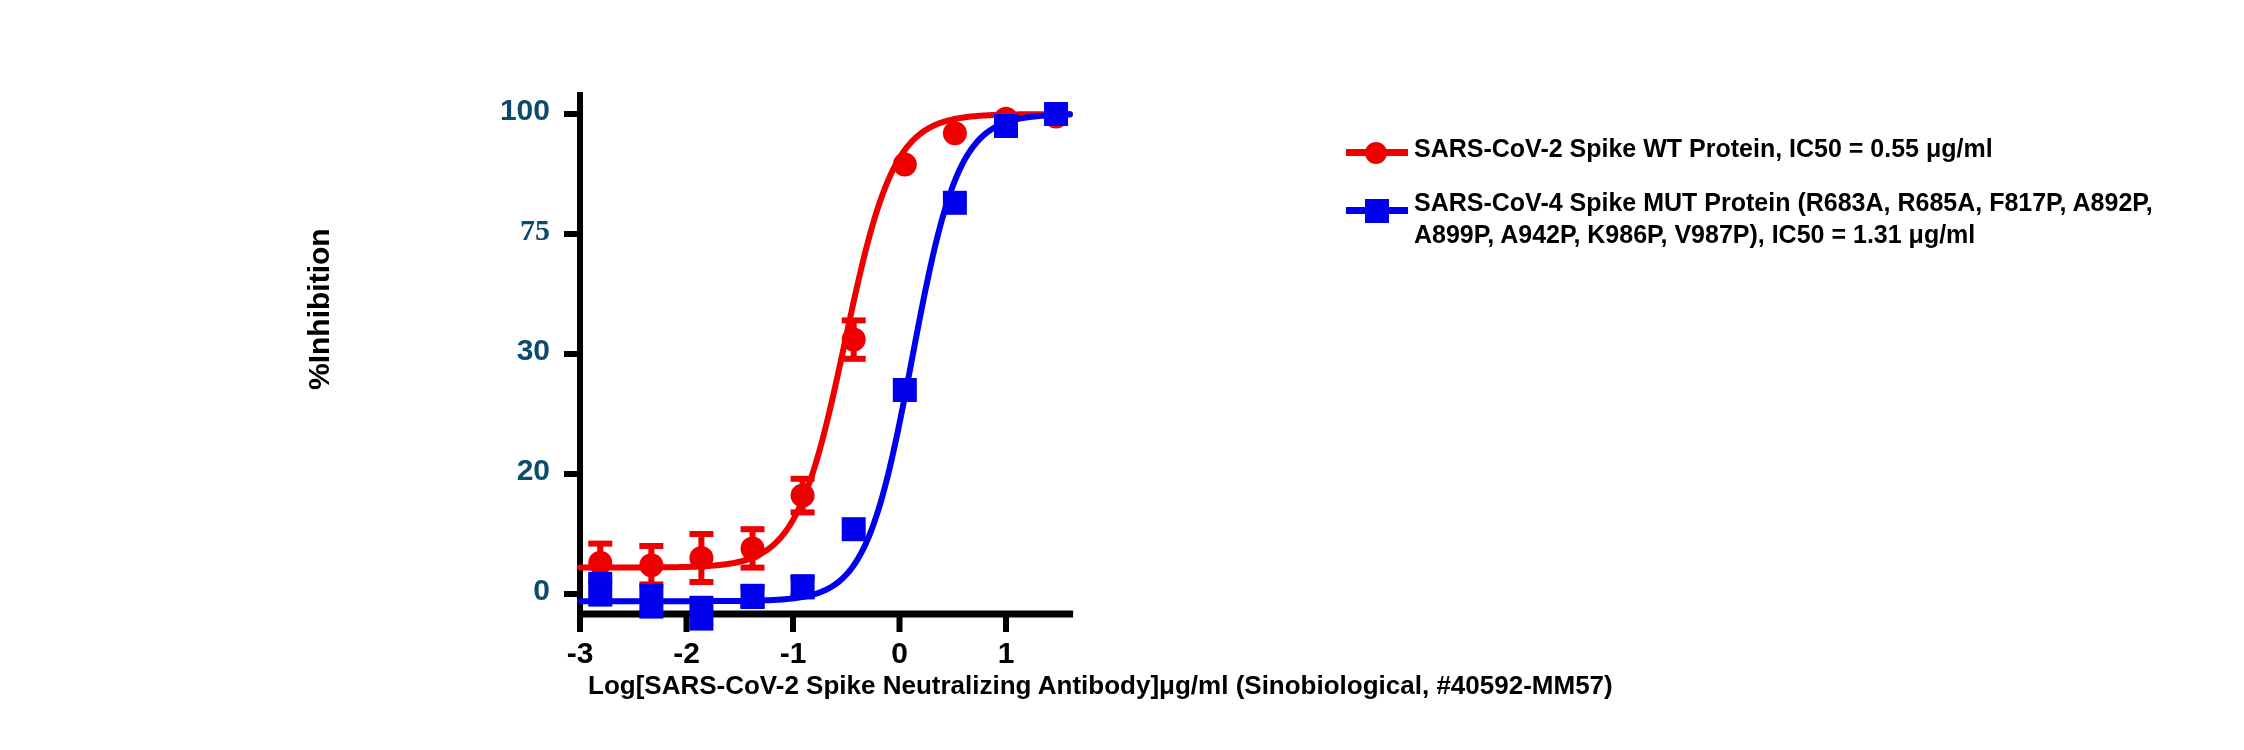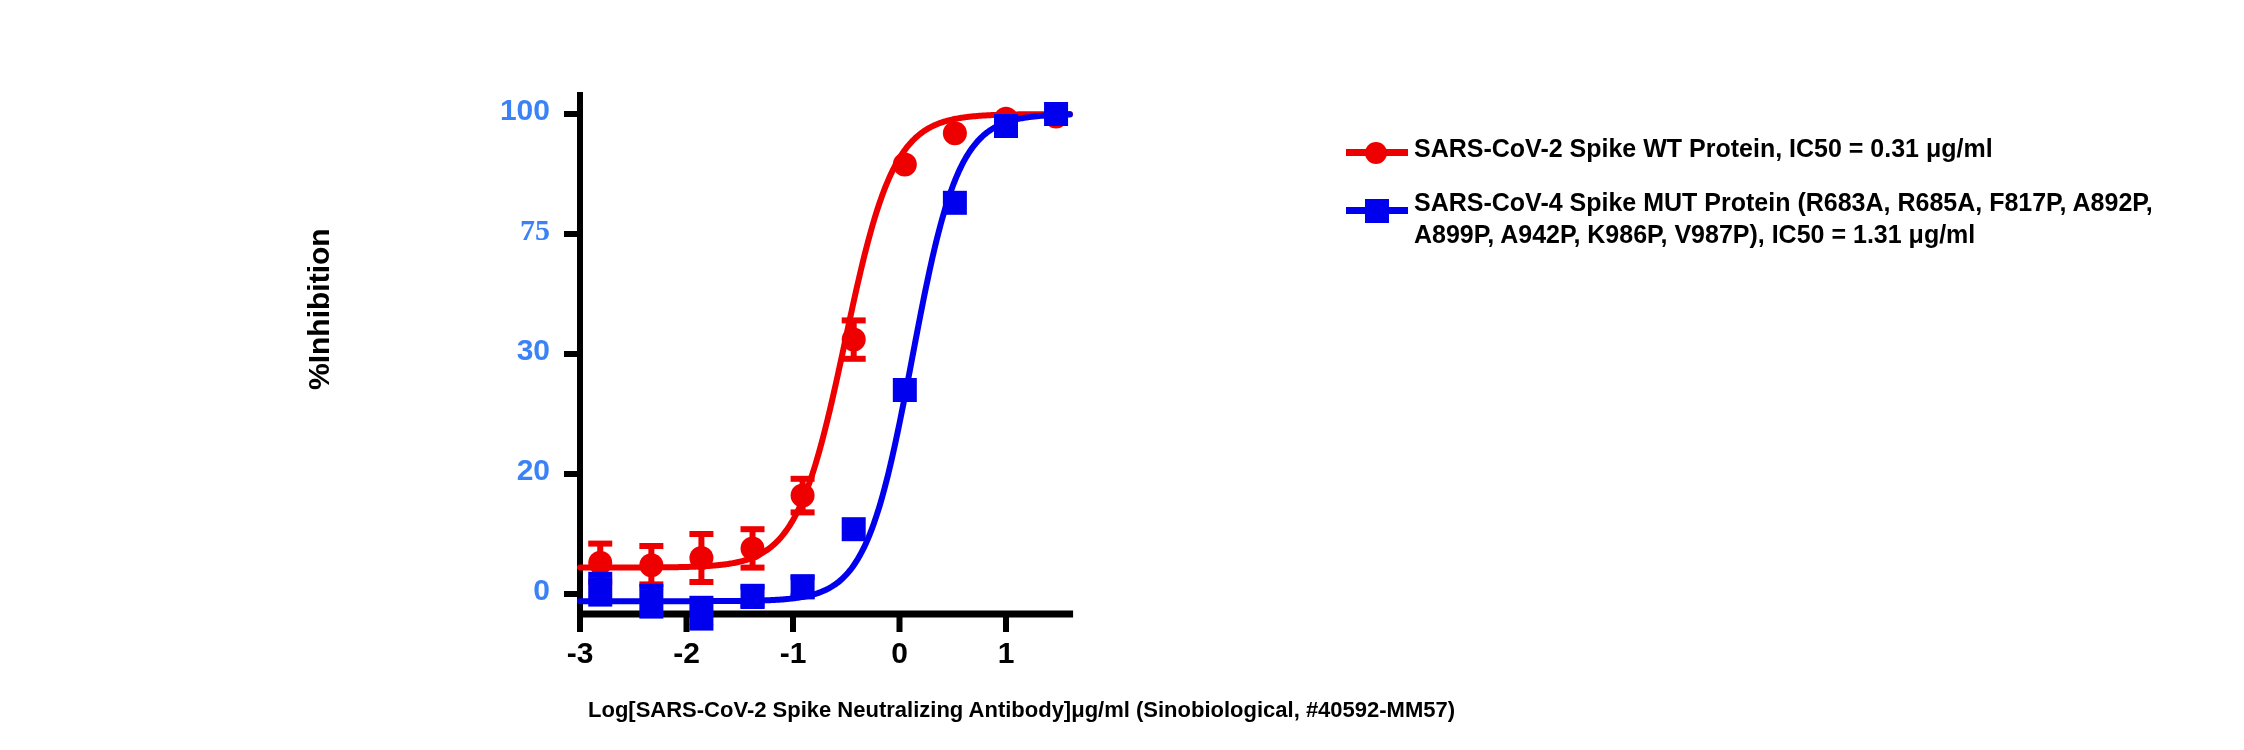--- a/index.html
+++ b/index.html
@@ -81,42 +81,41 @@
     font-size: 25px;
     font-weight: bold;
     color: #000000;
     line-height: 32px;
     white-space: pre-line;
   }
   #x-axis-label {
     position: absolute;
     left: 588px;
     top: 670px;
-    font-size: 22px;
+    font-size: 26px;
     font-weight: bold;
     color: #000000;
     white-space: nowrap;
-    margin-top: 27px;
   }
   #y-axis-label {
     position: absolute;
     left: 302px;
     top: 390px;
     font-size: 30px;
     font-weight: bold;
     color: #000000;
     transform: rotate(-90deg);
     transform-origin: left top;
     white-space: nowrap;
   }
   .tick-label-y {
     position: absolute;
     font-size: 30px;
     font-weight: bold;
-    color: #3b82f6;
+    color: #0c4a6e;
     text-align: right;
     width: 90px;
   }
   .tick-label-x {
     position: absolute;
     font-size: 30px;
     font-weight: bold;
     color: #000000;
     text-align: center;
     width: 60px;
@@ -217,21 +216,21 @@
       <div class="tick-label-x" style="left: 869.5px; top: 636px;">0</div>
       <div class="tick-label-x" style="left: 976px; top: 636px;">1</div>
     </div>
 
   <div id="legend">
     <div class="legend-row">
       <span class="legend-key">
         <span class="bar" style="background:#EE0000"></span>
         <span class="marker-circle" style="background:#EE0000"></span>
       </span>
-      <span class="legend-label">SARS-CoV-2 Spike WT Protein,  IC50 = 0.31 μg/ml</span>
+      <span class="legend-label">SARS-CoV-2 Spike WT Protein,  IC50 = 0.55 μg/ml</span>
     </div>
     <div class="legend-row">
       <span class="legend-key">
         <span class="bar" style="background:#0000EE; top:19px;"></span>
         <span class="marker-square" style="background:#0000EE; top:11px;"></span>
       </span>
       <span class="legend-label">SARS-CoV-4 Spike MUT Protein (R683A, R685A, F817P, A892P,
 A899P, A942P, K986P, V987P), IC50 = 1.31 μg/ml</span>
     </div>
   </div>

